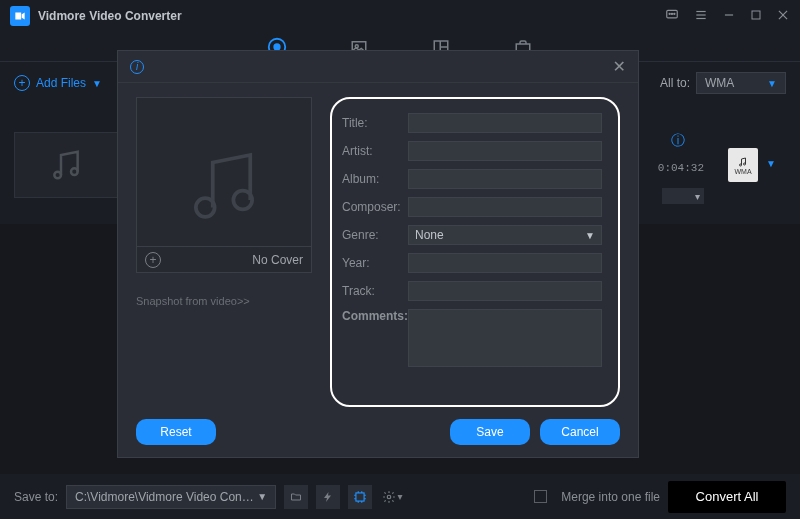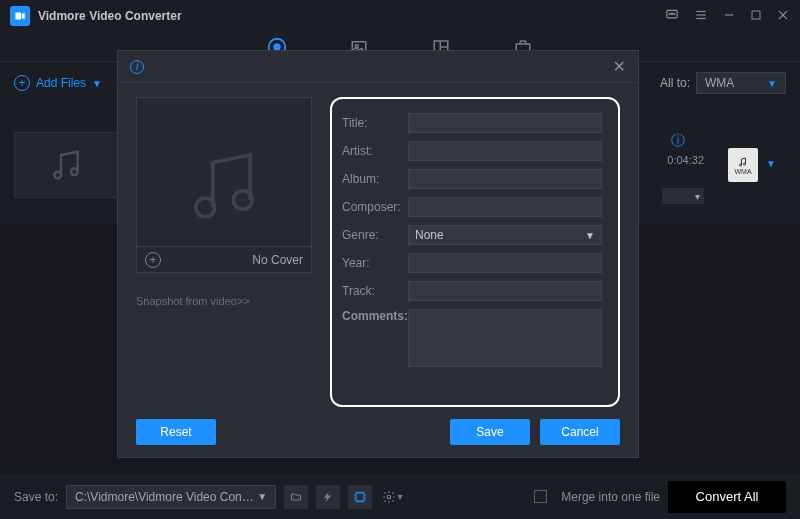--- a/index.html
+++ b/index.html
@@ -15,21 +15,21 @@
 .tab-icon.active { color:#1e90ff; }
 .toolbar { height:42px; display:flex; align-items:center; padding:0 14px; justify-content:space-between; }
 .add-btn { display:flex; align-items:center; gap:6px; color:#1e90ff; cursor:pointer; font-size:12px; }
 .plus-circle { width:16px; height:16px; border:1.5px solid #1e90ff; border-radius:50%; display:flex; align-items:center; justify-content:center; font-size:12px; line-height:1; }
 .convert-all { display:flex; align-items:center; gap:6px; }
 .format-select { width:90px; height:22px; background:#2a2e36; border:1px solid #3a3e46; display:flex; align-items:center; padding:0 8px; justify-content:space-between; cursor:pointer; }
 .content { position:relative; height:380px; }
 .file-item { position:absolute; left:14px; top:28px; width:104px; height:66px; background:#22252c; border:1px solid #2e323a; display:flex; align-items:center; justify-content:center; }
 .file-item svg { width:40px; height:40px; }
 .info-icon { position:absolute; right:115px; top:28px; color:#1e90ff; font-size:14px; }
-.duration { position:absolute; right:96px; top:50px; font-size:11px; color:#8a8e95; }
+.duration { position:absolute; right:96px; top:58px; font-size:11px; color:#8a8e95;font-family:Liberation Mono, monospace; }
 .out-file { position:absolute; right:42px; top:44px; width:30px; height:34px; background:#e8e8e8; border-radius:2px; display:flex; flex-direction:column; align-items:center; justify-content:center; font-size:7px; color:#333; }
 .out-caret { position:absolute; right:24px; top:54px; color:#1e90ff; font-size:10px; }
 .sub-bar { position:absolute; right:96px; top:84px; width:42px; height:16px; background:#2a2e36; display:flex; align-items:center; justify-content:flex-end; padding-right:4px; }
 .dim-area { position:absolute; left:0; right:0; top:120px; bottom:0; background:#16181e; }
 .bottombar { position:absolute; bottom:0; left:0; right:0; height:45px; background:#1a1d24; display:flex; align-items:center; padding:0 14px; gap:8px; }
 .save-label { color:#8a8e95; }
 .save-path { width:210px; height:24px; background:#2a2e36; border:1px solid #3a3e46; display:flex; align-items:center; padding:0 8px; justify-content:space-between; }
 .btm-icon { width:24px; height:24px; background:#2a2e36; display:flex; align-items:center; justify-content:center; cursor:pointer; color:#7a7e85; }
 .btm-icon.hw { color:#1e90ff; }
 .spacer { flex:1; }
@@ -43,28 +43,28 @@
 .modal-title { display:flex; align-items:center; gap:8px; }
 .modal-title .i { width:14px; height:14px; border:1.3px solid #1e90ff; border-radius:50%; color:#1e90ff; display:flex; align-items:center; justify-content:center; font-size:10px; font-style:italic; }
 .modal-close { color:#8a8e95; cursor:pointer; font-size:16px; }
 .modal-body { flex:1; display:flex; padding:14px 18px 0 18px; gap:18px; }
 .cover-col { width:176px; }
 .cover-box { width:176px; height:176px; border:1px solid #3a3e46; background:#26292f; display:flex; align-items:center; justify-content:center; position:relative; }
 .cover-box svg { width:90px; height:90px; }
 .cover-footer { position:absolute; bottom:0; left:0; right:0; height:26px; border-top:1px solid #3a3e46; display:flex; align-items:center; justify-content:space-between; padding:0 8px; }
 .add-cover { width:16px; height:16px; border:1.3px solid #7a7e85; border-radius:50%; display:flex; align-items:center; justify-content:center; font-size:12px; color:#7a7e85; cursor:pointer; }
 .snapshot { margin-top:22px; color:#6a6e75; font-size:11px; cursor:pointer; }
-.fields-col { flex:1; border:2px solid #fff; border-radius:12px; padding:14px 16px 12px 10px; position:relative; }
+.fields-col { flex:1; border:2px solid #fff; border-radius:20px; padding:14px 16px 12px 10px; position:relative; }
 .field-row { display:flex; align-items:center; margin-bottom:8px; }
 .field-label { width:66px; color:#8a8e95; }
 .field-input { flex:1; height:20px; background:#34383f; border:1px solid #3e424a; padding:0 6px; color:#c0c4cb; display:flex; align-items:center; }
 .field-select { justify-content:space-between; cursor:pointer; }
 .field-textarea { flex:1; height:58px; background:#34383f; border:1px solid #3e424a; }
 .modal-foot { height:50px; display:flex; align-items:center; padding:0 18px; gap:10px; }
-.mbtn { width:80px; height:26px; background:#1e90ff; color:#fff; display:flex; align-items:center; justify-content:center; cursor:pointer; border-radius:2px; font-size:12px; }
+.mbtn { width:80px; height:26px; background:#1e90ff; color:#fff; display:flex; align-items:center; justify-content:center; cursor:pointer; border-radius:10px; font-size:12px; }
 .caret-down { font-size:10px; }
 </style>
 </head>
 <body>
 
 <div class="titlebar">
   <div class="logo">
     <svg viewBox="0 0 24 24" fill="#fff">
         <path d="M4 6h10v12H4z M15 9l5-3v12l-5-3z"></path>
       </svg>

